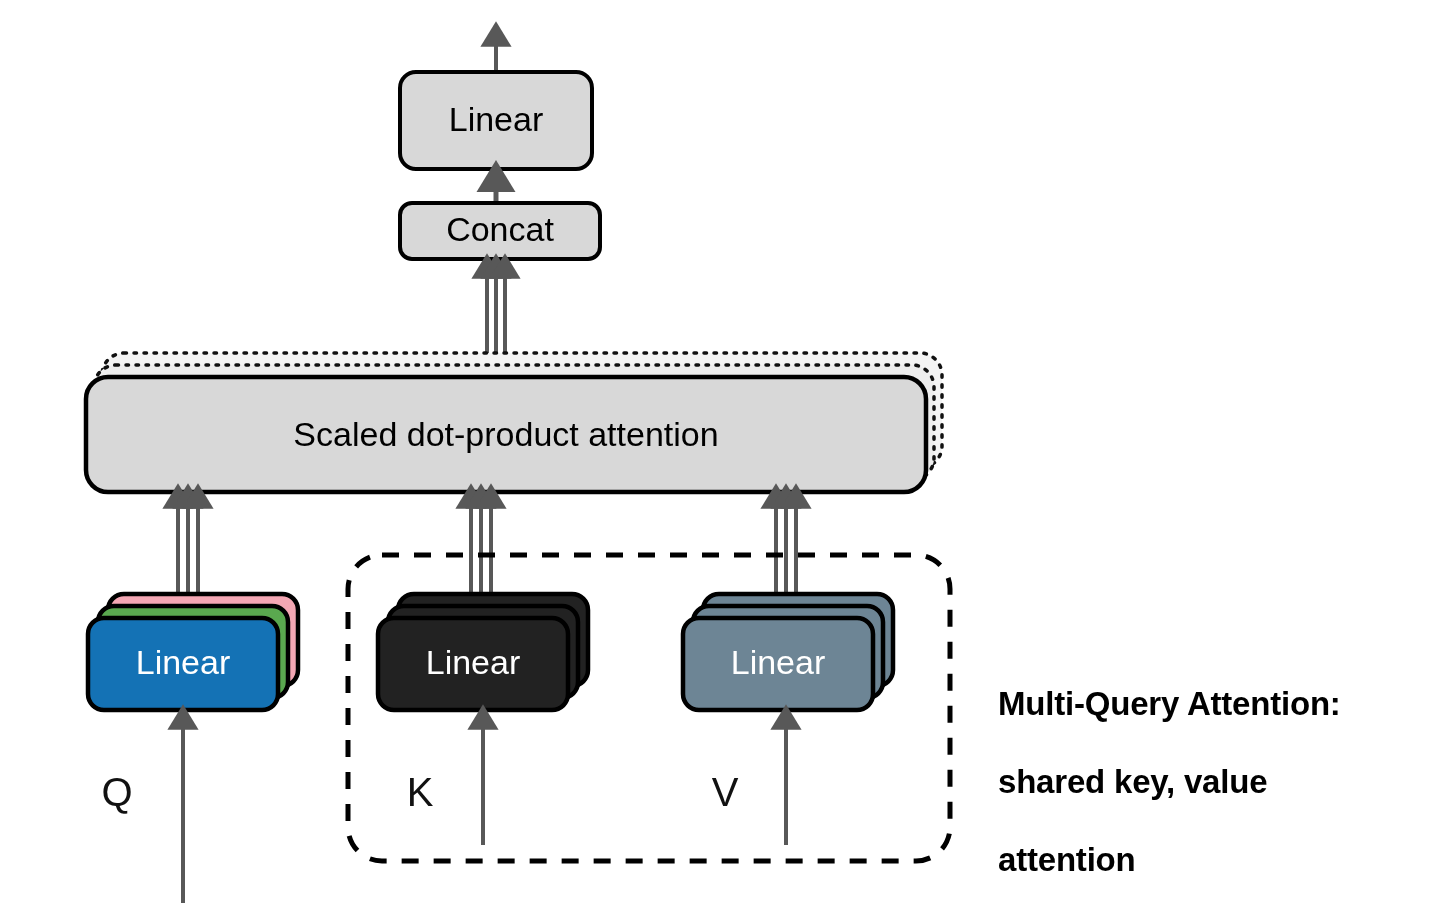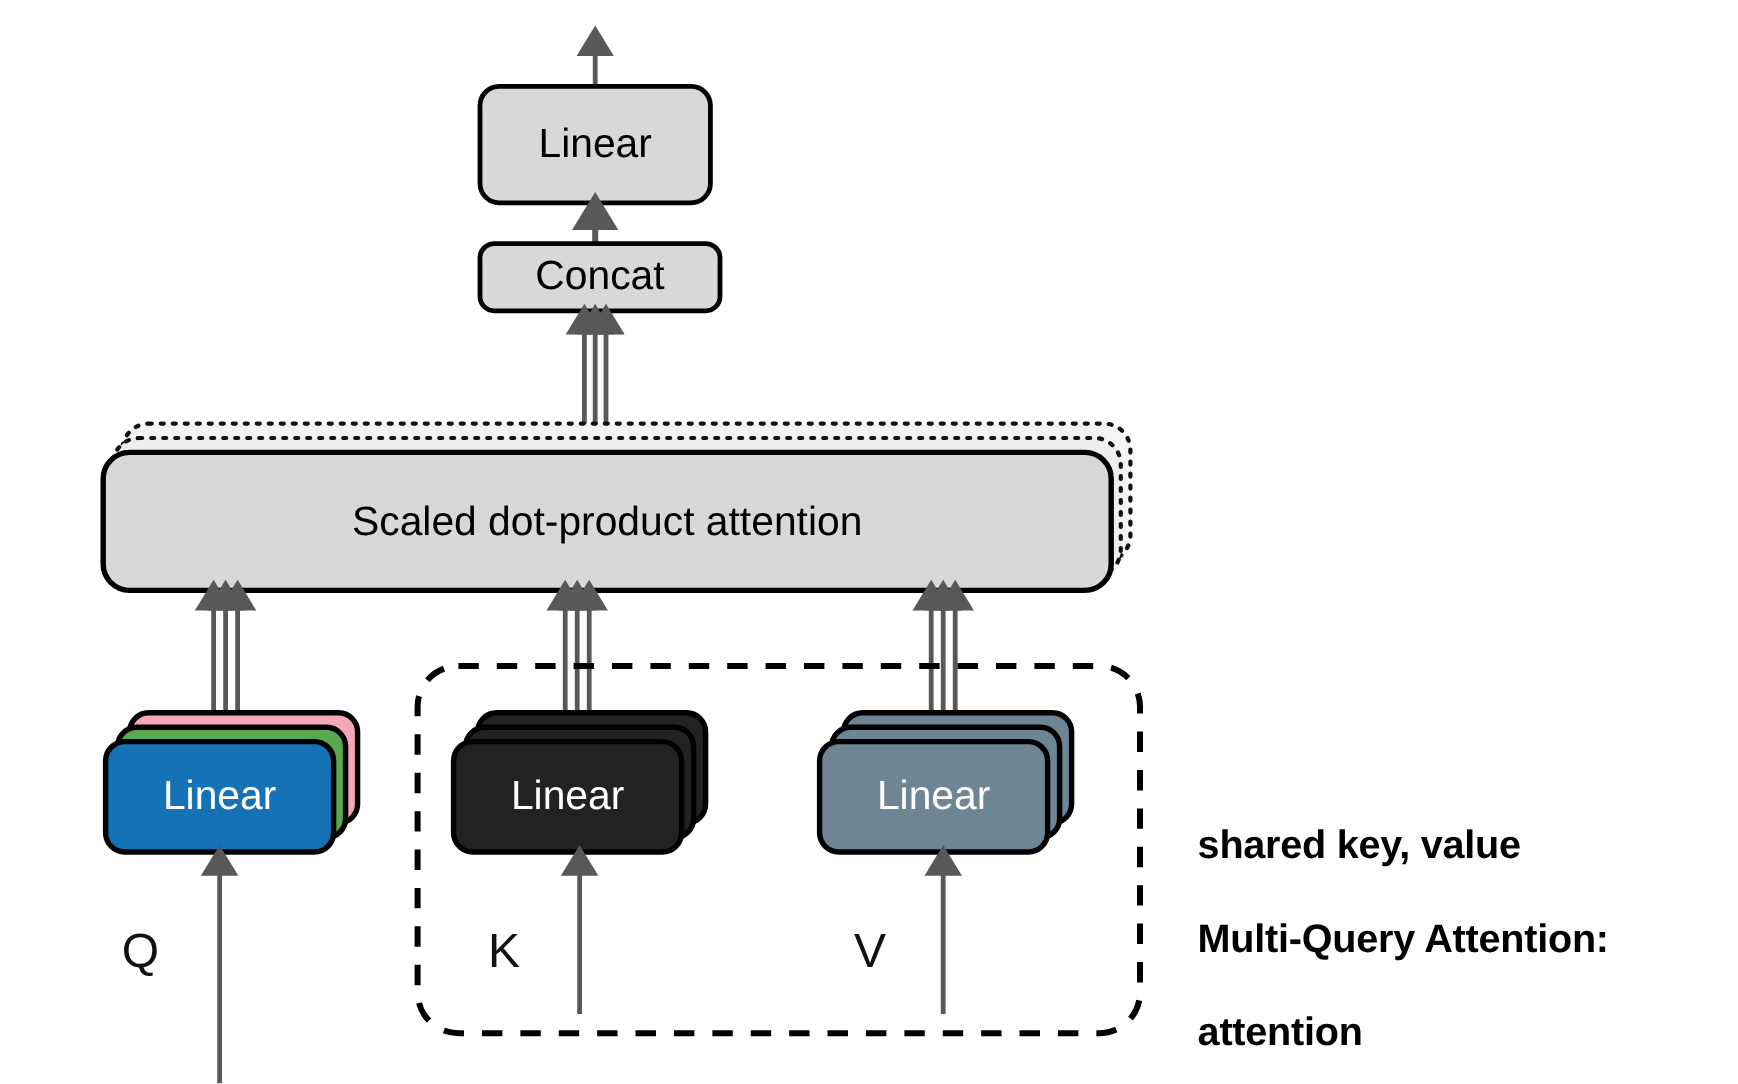--- a/index.html
+++ b/index.html
@@ -114,18 +114,18 @@
       <line x1="786" y1="845" x2="786" y2="717" stroke="#585858" stroke-width="4" marker-end="url(#arrowhead)"></line>
     </g>
 
     <text class="qkv-label" x="117" y="795">Q</text>
     <text class="qkv-label" x="420" y="795">K</text>
     <text class="qkv-label" x="725" y="795">V</text>
 
   </svg>
 
   <div class="caption" style="left:998px; top:645px;">
+    <div>Multi-Query Attention:</div>
     <div>shared key, value</div>
-    <div>Multi-Query Attention:</div>
     <div>attention</div>
   </div>
 
 </div>
 
 </body></html>

